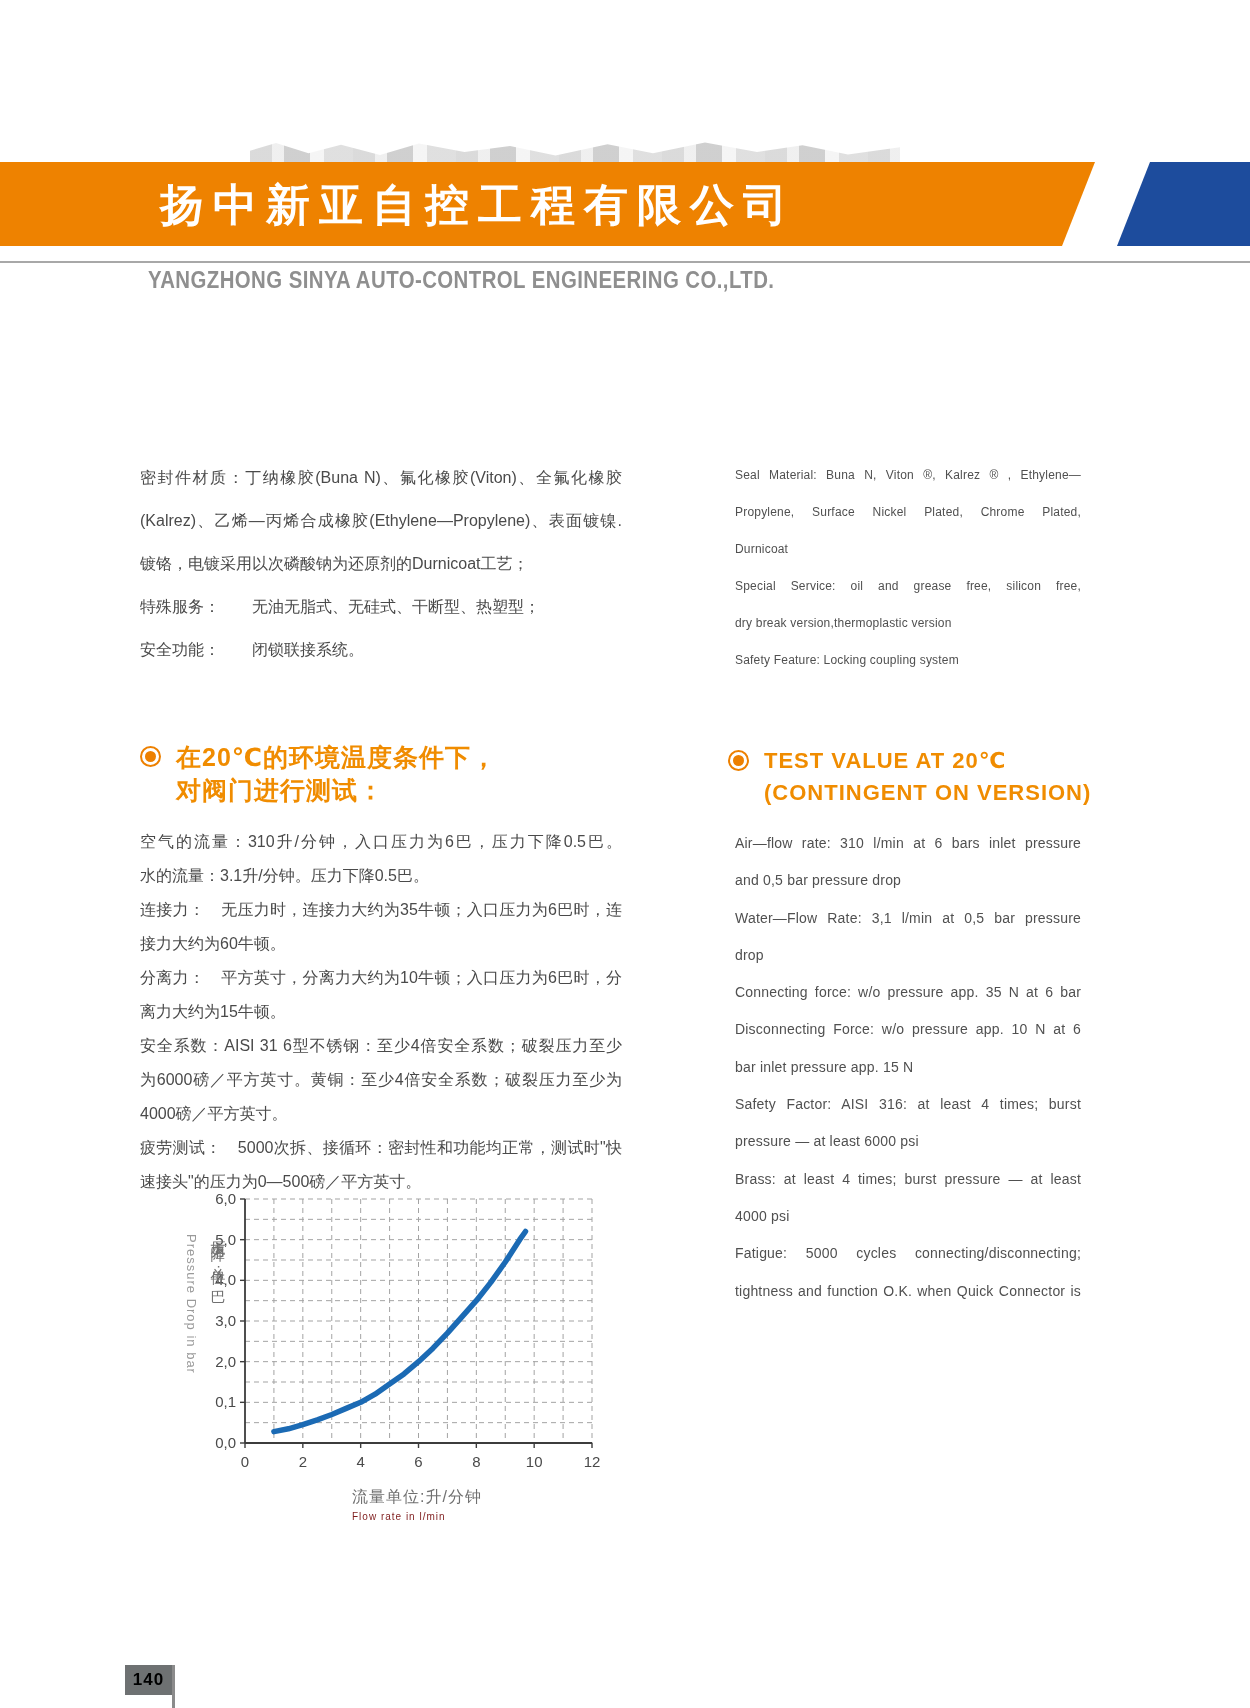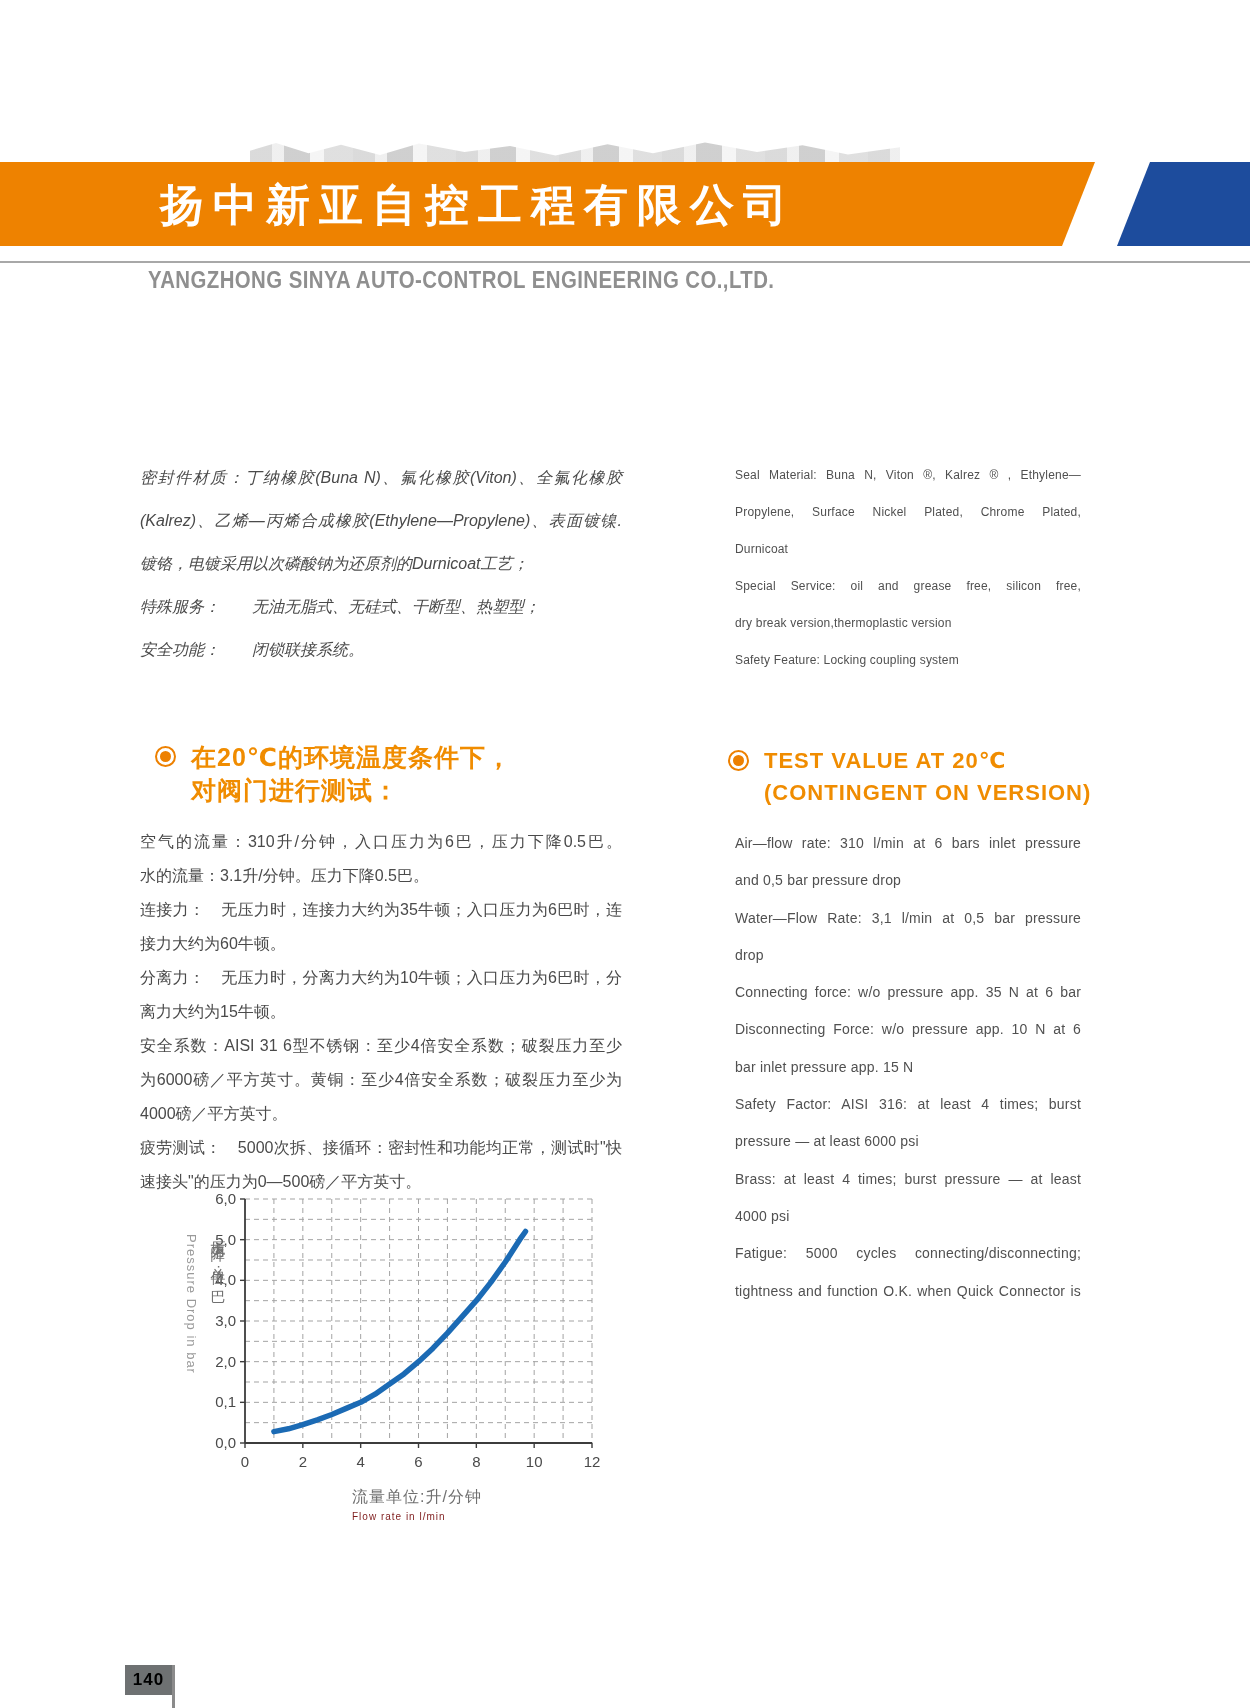--- a/index.html
+++ b/index.html
@@ -18,31 +18,31 @@
     color:#ffffff; font-size:44px; font-weight:bold; letter-spacing:9px; white-space:nowrap; }
   .header-rule { position:absolute; left:0; top:217px; width:1250px; height:2px; background:#a8a8a8; }
   .company-en { position:absolute; left:148px; top:222px; font-size:24px; font-weight:bold; color:#8f8f8f;
     letter-spacing:.5px; white-space:nowrap; transform:scaleX(.85); transform-origin:left center; }
 
   
   .col { position:absolute; color:#4a4a4a; }
   .col .line { width:100%; }
   .col .line.just { text-align:justify; text-align-last:justify; }
   .materials-zh { left:140px; top:412px; width:482px; font-size:16px; }
-  .materials-zh .line { height:43px; line-height:43px;font-style:italic; }
+  .materials-zh .line { height:43px; line-height:43px; }
   .materials-en { left:735px; top:413px; width:346px; font-size:12px; letter-spacing:.2px; color:#505050; }
   .materials-en .line { height:37px; line-height:37px; }
   .test-zh { left:140px; top:781px; width:482px; font-size:16px; }
   .test-zh .line { height:34px; line-height:34px; }
   .test-en { left:735px; top:781px; width:346px; font-size:14px; letter-spacing:.2px; color:#505050; }
   .test-en .line { height:37.3px; line-height:37.3px; }
 
   
   .section-header { position:absolute; display:flex; align-items:flex-start; color:#F08C00; font-weight:bold; }
-  .section-header.sh-left { left:155px; top:697px; }
+  .section-header.sh-left { left:140px; top:697px; }
   .section-header.sh-right { left:728px; top:701px; }
   .bullet { width:21px; height:21px; border:2.5px solid #ED8000; border-radius:50%;
     display:inline-flex; align-items:center; justify-content:center; margin-top:5px; flex:0 0 auto; background:#fff; }
   .bullet-dot { width:11px; height:11px; background:#ED8000; border-radius:50%; }
   .sh-text { margin-left:15px; }
   .sh-left .sh-text div { font-size:25px; line-height:33px; letter-spacing:1px; }
   .sh-right .sh-text div { font-size:22px; line-height:32px; letter-spacing:1px; white-space:nowrap; }
 
   
   .chart { position:absolute; left:180px; top:1140px; width:460px; height:380px; }
@@ -112,21 +112,21 @@
       <div>TEST VALUE AT 20℃</div>
       <div>(CONTINGENT ON VERSION)</div>
     </div>
   </div>
 
   <div class="col test-zh">
       <div class="line just">空气的流量：310升/分钟，入口压力为6巴，压力下降0.5巴。</div>
       <div class="line">水的流量：3.1升/分钟。压力下降0.5巴。</div>
       <div class="line just">连接力：　无压力时，连接力大约为35牛顿；入口压力为6巴时，连</div>
       <div class="line">接力大约为60牛顿。</div>
-      <div class="line just">分离力：　无压力时，分离力大约为10牛顿；入口压力为6巴时，分</div>
+      <div class="line just">分离力：　平方英寸，分离力大约为10牛顿；入口压力为6巴时，分</div>
       <div class="line">离力大约为15牛顿。</div>
       <div class="line just">安全系数：AISI 31 6型不锈钢：至少4倍安全系数；破裂压力至少</div>
       <div class="line just">为6000磅／平方英寸。黄铜：至少4倍安全系数；破裂压力至少为</div>
       <div class="line">4000磅／平方英寸。</div>
       <div class="line just">疲劳测试：　5000次拆、接循环：密封性和功能均正常，测试时"快</div>
       <div class="line">速接头"的压力为0—500磅／平方英寸。</div>
     </div>
   <div class="col test-en">
       <div class="line just">Air—flow rate: 310 l/min at 6 bars inlet pressure</div>
       <div class="line">and 0,5 bar pressure drop</div>

